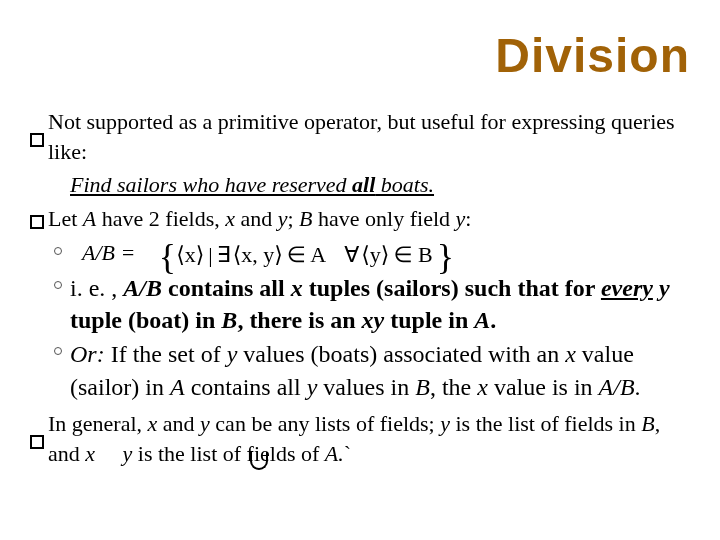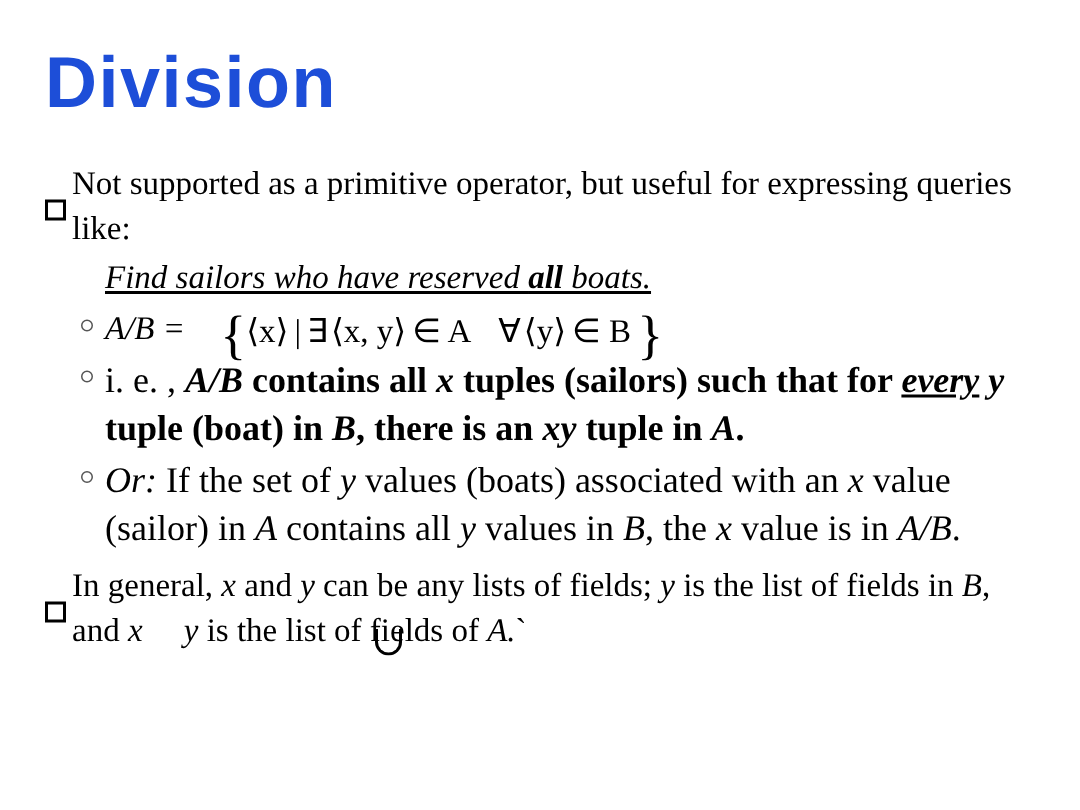--- a/index.html
+++ b/index.html
@@ -7,24 +7,25 @@
     width: 720px;
     height: 540px;
     background: #fff;
     font-family: Georgia, 'Times New Roman', serif;
     color: #000;
     padding: 20px 30px 20px 30px;
     position: relative;
     overflow: hidden;
   }
   .title {
+    text-align: right;
     font-family: Arial, sans-serif;
     font-size: 48px;
     font-weight: bold;
-    color: #1d4ed8;
+    color: #a16207;
     letter-spacing: 1px;
     margin-bottom: 24px;
     margin-top: 8px;
   }
   .content {
     font-size: 22px;
     line-height: 1.35;
   }
   .bullet-top {
     display: flex;
@@ -101,22 +102,28 @@
   <div class="bullet-top">
     <span class="square"></span>
     <div class="body-text">
       <span>Not supported as a primitive operator, but useful for expressing queries like:</span>
     </div>
   </div>
   <div class="indent1" style="margin-bottom:4px;text-decoration:underline;">
     <span class="italic">Find sailors who have reserved </span><span class="ul-bold">all</span><span class="italic"> boats.</span>
   </div>
 
+  <div class="bullet-top">
+    <span class="square"></span>
+    <div class="body-text">
+      <span>Let </span><span class="italic">A</span><span> have 2 fields, </span><span class="italic">x</span><span> and </span><span class="italic">y</span><span>; </span><span class="italic">B</span><span> have only field </span><span class="italic">y</span><span>:</span>
+    </div>
+  </div>
 
-  <div class="sub-bullet" style="font-size:22px;">
+  <div class="sub-bullet" style="font-size:22px;gap:12px;">
     <span class="circle"></span>
     <div class="body-text">
       <span class="italic">A/B =</span>
       <span class="set-expr math" style="margin-left:18px;">
         <span class="big-brace">{</span>
         <span class="angle">⟨</span>
           <span>x</span>
           <span class="angle">⟩</span>
         <span style="margin:0 4px;">|</span>
         <span style="font-style:normal;margin-right:2px;">∃</span>

